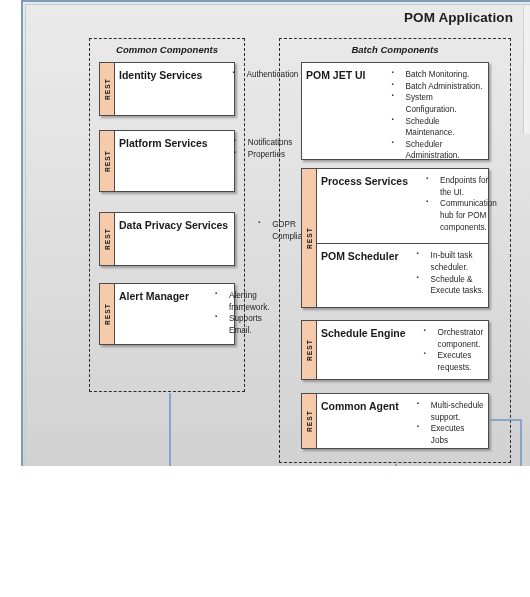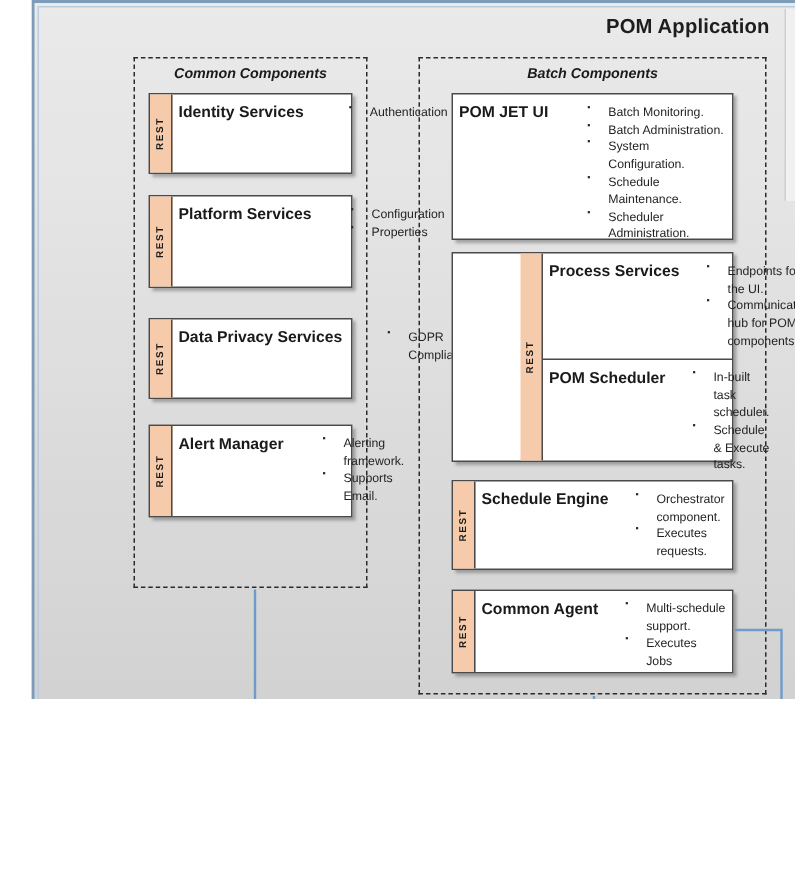--- a/index.html
+++ b/index.html
@@ -221,21 +221,21 @@
   </div>
 
   <div class="comp" style="left:78px; top:130px; width:136px; height:62px;">
     <div class="rest-strip">
       <span class="rest-strip-label">REST</span>
     </div>
     <div class="comp-body">
       <div class="sub">
         <div class="comp-title">Platform Services</div>
         <ul class="bullets">
-          <li>Configuration</li>
+          <li>Notifications</li>
           <li>Properties</li>
         </ul>
       </div>
     </div>
   </div>
 
   <div class="comp" style="left:78px; top:212px; width:136px; height:54px;">
     <div class="rest-strip">
       <span class="rest-strip-label">REST</span>
     </div>
@@ -276,21 +276,21 @@
           <li>Batch Monitoring.</li>
           <li>Batch Administration.</li>
           <li>System Configuration.</li>
           <li>Schedule Maintenance.</li>
           <li>Scheduler Administration.</li>
         </ul>
       </div>
     </div>
   </div>
 
-  <div class="comp" style="left:280px; top:168px; width:188px; height:140px;padding-left:45px;">
+  <div class="comp" style="left:280px; top:168px; width:188px; height:140px;">
     <div class="rest-strip">
       <span class="rest-strip-label">REST</span>
     </div>
     <div class="comp-body">
       <div class="sub">
         <div class="comp-title">Process Services</div>
         <ul class="bullets tight">
           <li>Endpoints for the UI.</li>
           <li>Communication hub for POM components.</li>
         </ul>

